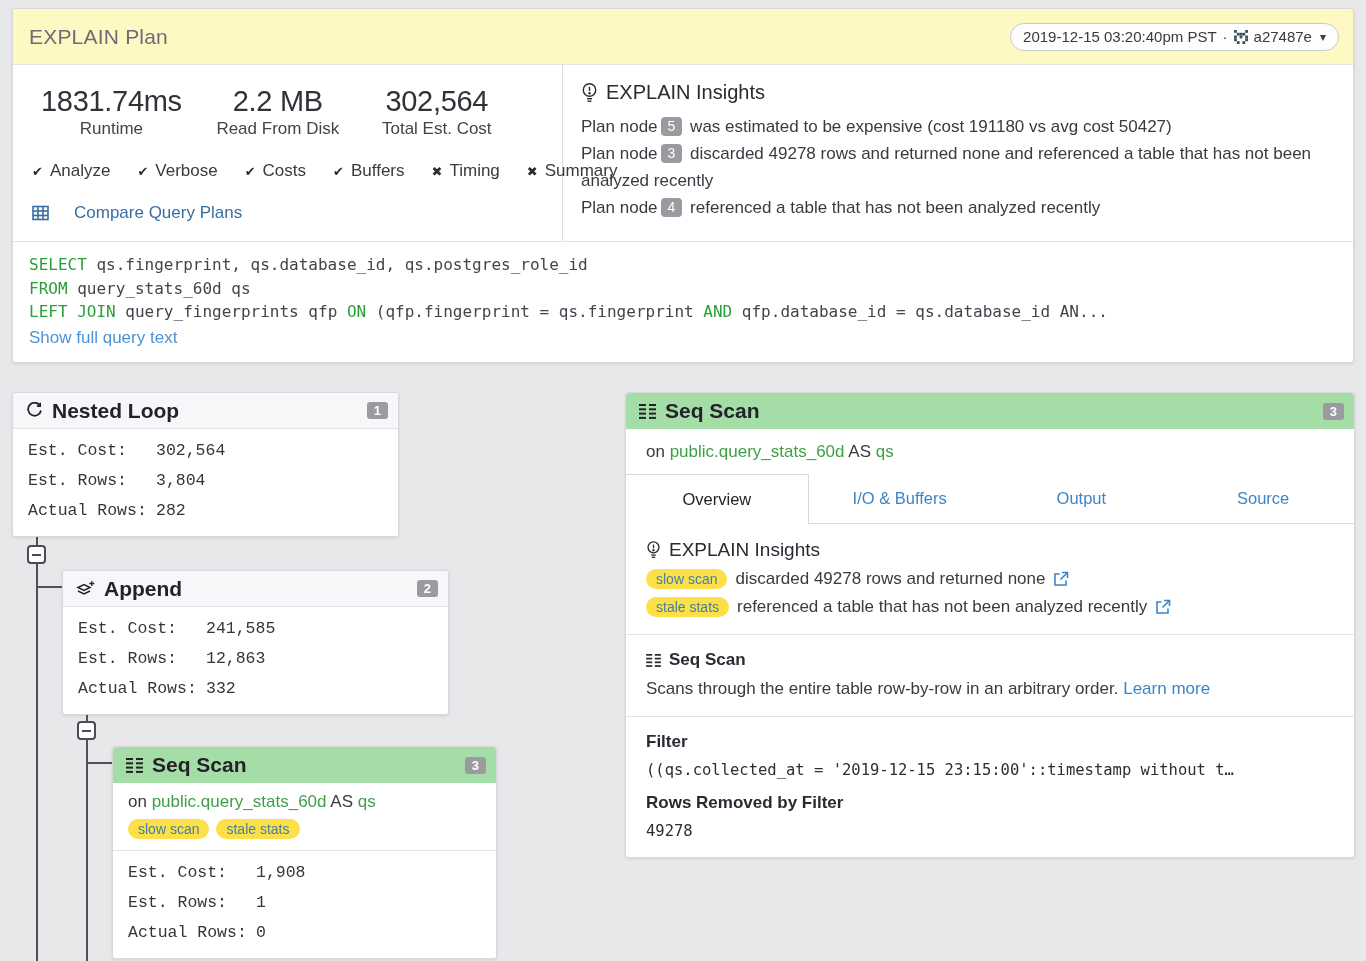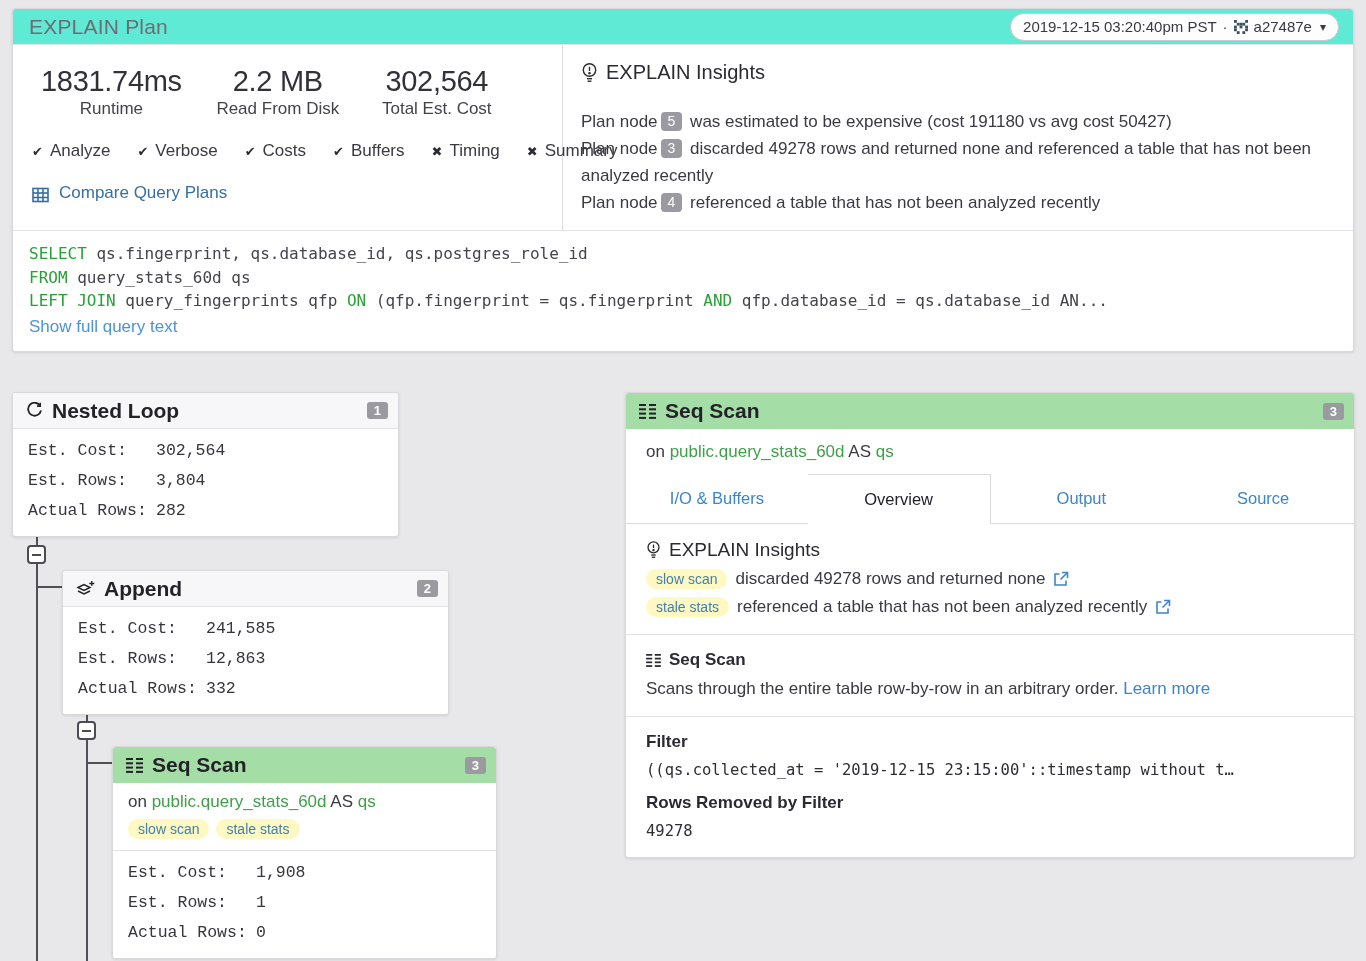--- a/index.html
+++ b/index.html
@@ -13,22 +13,22 @@
   }
   .panel {
     background:#fff;
     border:1px solid #d8d8dd;
     border-radius:3px;
     box-shadow:0 1px 3px rgba(0,0,0,.10);
   }
   
   .top-panel { position:absolute; left:12px; top:8px; width:1342px; }
   .top-header {
-    background:#5eead4; border-bottom:1px solid #e3e3e7;
-    height:36px; display:flex; align-items:center; padding:0 14px 0 16px;
+    background:#fef9c3; border-bottom:1px solid #e3e3e7;
+    height:56px; display:flex; align-items:center; padding:0 14px 0 16px;
     border-radius:3px 3px 0 0;
   }
   .top-title { font-size:21px; color:#6f6c76; letter-spacing:.2px; }
   .ts-button {
     margin-left:auto; display:flex; align-items:center; gap:6px;
     border:1px solid #c9c9cf; border-radius:14px; background:#fdfdfe;
     height:28px; padding:0 12px; font-size:15px; color:#3a3840; cursor:pointer;
   }
   .ts-button .caret { font-size:12px; color:#3a3840; margin-left:2px; }
   .identicon { display:inline-block; }
@@ -38,25 +38,25 @@
   .metric { text-align:center; padding:0 12px; }
   .metric:nth-child(1){ min-width:158px; }
   .metric:nth-child(2){ min-width:168px; }
   .metric:nth-child(3){ min-width:150px; }
   .metric:nth-child(4){ min-width:145px; }
   .metric-value { font-size:29px; color:#333138; letter-spacing:-.3px; }
   .metric-label { font-size:17px; color:#45434a; margin-top:1px; }
   .options { display:flex; gap:27px; margin-top:22px; font-size:17px; color:#3b3941; padding-left:3px; }
   .opt { display:flex; align-items:center; gap:7px; }
   .opt .mark { font-size:13px; color:#2e2c33; }
-  .compare-link { margin-top:22px; display:flex; align-items:flex-end; gap:10px;
+  .compare-link { margin-top:22px; display:flex; align-items:center; gap:25px;
     color:#366fa4; font-size:17px; cursor:pointer; padding-left:3px; }
   .insights-col { flex:1; padding:16px 20px 14px 18px; }
   .insights-title { display:flex; align-items:center; gap:8px; font-size:20px; color:#2b2931; font-weight:500; }
-  .insights-list { margin-top:24px; }
+  .insights-list { margin-top:9px; }
   .insight-item { font-size:17px; line-height:27px; color:#3b3941; }
   .node-badge {
     display:inline-block; background:#9b9aa1; color:#fff; border-radius:4px;
     font-size:14px; line-height:19px; padding:0 7px; margin:0 3px; vertical-align:1px;
   }
   .query-section { border-top:1px solid #e3e3e7; padding:11px 16px 14px; }
   .sql { font-family:"DejaVu Sans Mono", monospace; font-size:16px; line-height:23.5px; color:#45434b; }
   .sql .kw { color:#27a135; }
   .sql span { white-space:pre; }
   .show-more { color:#4d92d8; font-size:17px; margin-top:4px; display:inline-block; cursor:pointer; }
@@ -79,21 +79,21 @@
     margin-left:auto; background:#9b9aa1; color:#fff; font-size:13px; font-weight:bold;
     border-radius:3px; padding:1px 7px;
   }
   .node-rows { padding:7px 15px 10px;font-family:Liberation Mono, monospace; }
   .node-row { display:flex; line-height:30px; font-size:16.5px; color:#37353c; }
   .node-row .lbl { width:128px; }
   .on-row { padding:9px 15px 0; font-size:17px; color:#3b3941; }
   .green-link { color:#3f9f49; cursor:pointer;text-align:right; }
   .tag-row { padding:7px 15px 11px; display:flex; gap:7px; border-bottom:1px solid #e2e2e6; }
   .tag-pill {
-    background:#fef9c3; color:#4180ad; font-size:14px; border-radius:10px;
+    background:#fde047; color:#4180ad; font-size:14px; border-radius:10px;
     padding:2px 10px; white-space:nowrap;
   }
   
   .detail-panel { position:absolute; left:625px; top:392px; width:730px; z-index:2; }
   .detail-on { padding:13px 20px 12px; font-size:17px; color:#3b3941; }
   .tabs { display:flex; }
   .tab {
     flex:1; text-align:center; font-size:16.5px; color:#3d85c6;
     line-height:49px; border-bottom:1px solid #d9d9de; cursor:pointer;
   }
@@ -350,22 +350,22 @@
     <span class="node-title">Seq Scan</span>
     <span class="head-badge">3</span>
   </div>
   <div class="detail-on">
     <span>on</span>
     <span class="green-link">public.query_stats_60d</span>
     <span>AS</span>
     <span class="green-link">qs</span>
   </div>
   <div class="tabs">
+    <div class="tab active">Overview</div>
     <div class="tab">I/O &amp; Buffers</div>
-    <div class="tab active">Overview</div>
     <div class="tab">Output</div>
     <div class="tab">Source</div>
   </div>
 
   <div class="detail-section">
     <div class="d-insights-title">
       <span>
         <svg width="15" height="20" viewBox="0 0 17 22" fill="none" stroke="#2b2931" stroke-width="1.5">
           <circle cx="8.5" cy="8" r="6.2"></circle>
           <line x1="8.5" y1="4.8" x2="8.5" y2="9"></line>

